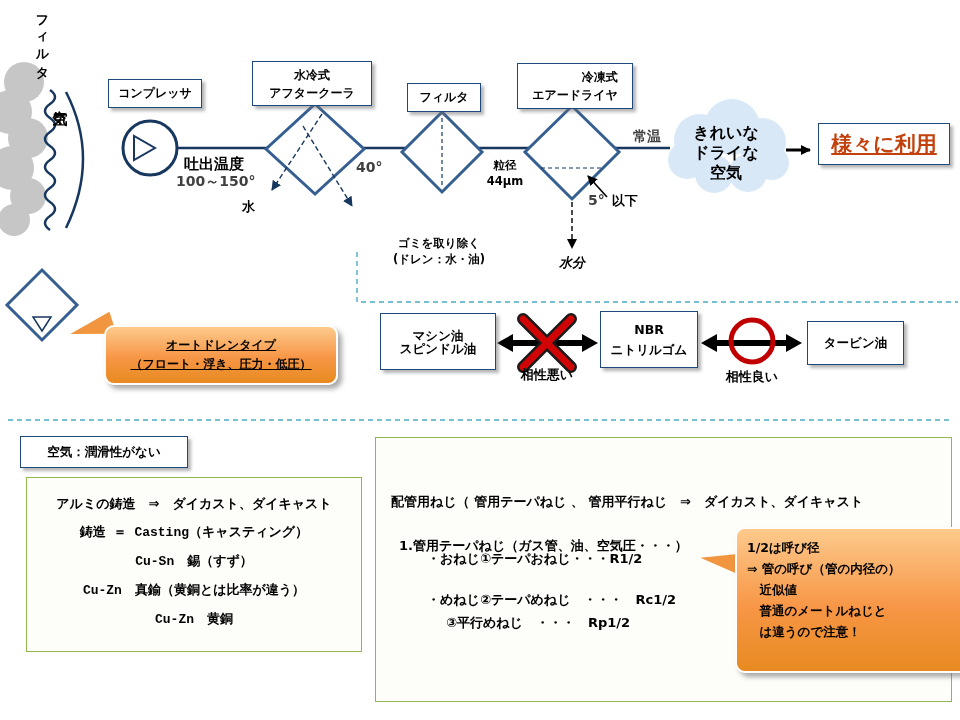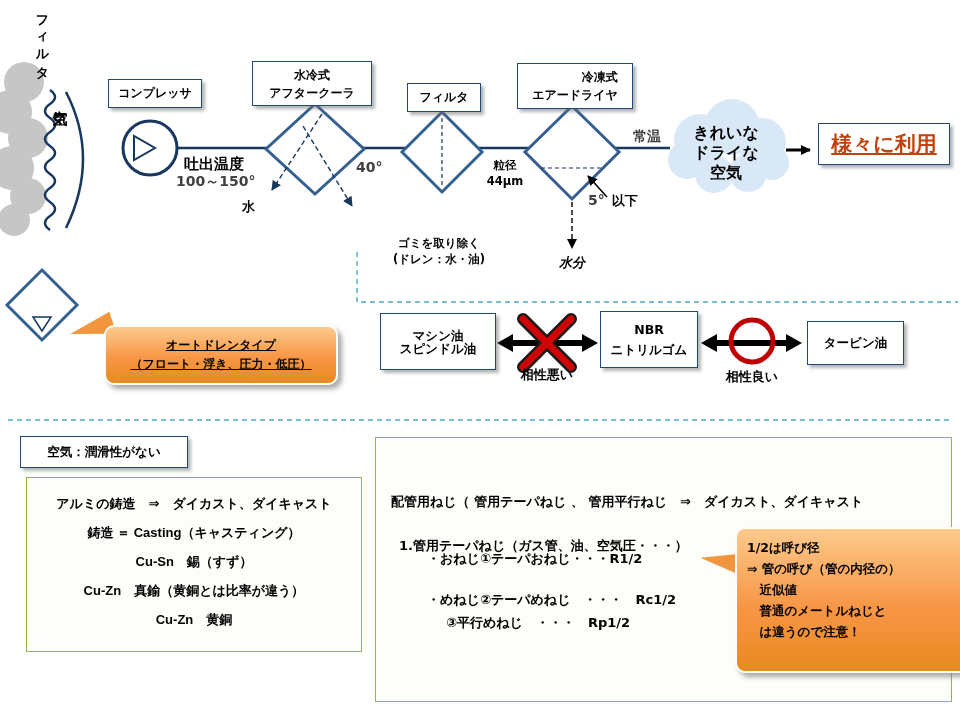--- a/index.html
+++ b/index.html
@@ -10,21 +10,21 @@
   .b{font-weight:bold;}
   .red{color:#404040;}
   .ctr{display:flex;align-items:center;justify-content:center;text-align:center;}
   .lblbox{background:#fff;border:1.7px solid #1F497D;box-shadow:3px 3px 3px rgba(110,110,110,.5);}
   .vert{writing-mode:vertical-rl;text-orientation:upright;}
   .greenbox{background:#FDFEFA;border:1.8px solid #94B64E;}
   .callout{background:linear-gradient(180deg,#FDCA8C 0%,#F79646 55%,#E88A20 100%);
     border:2px solid #FDFDFD;border-radius:10px;box-shadow:4px 4px 5px rgba(100,100,100,.55);}
   .tail{width:0;height:0;position:absolute;}
   .cast-line{height:29px;line-height:29px;text-align:center;font-weight:bold;font-size:13px;}
-  .mono{font-family:Liberation Sans, sans-serif;}
+  .mono{font-family:Liberation Mono, monospace;}
   .pipline{position:absolute;font-weight:bold;font-size:13px;white-space:pre;}
   svg.linework{position:absolute;left:0;top:0;}
 </style>
 </head>
 <body>
 
 <div class="canvas">
 
   <svg class="linework" width="960" height="720" viewBox="0 0 960 720">
     <defs>

